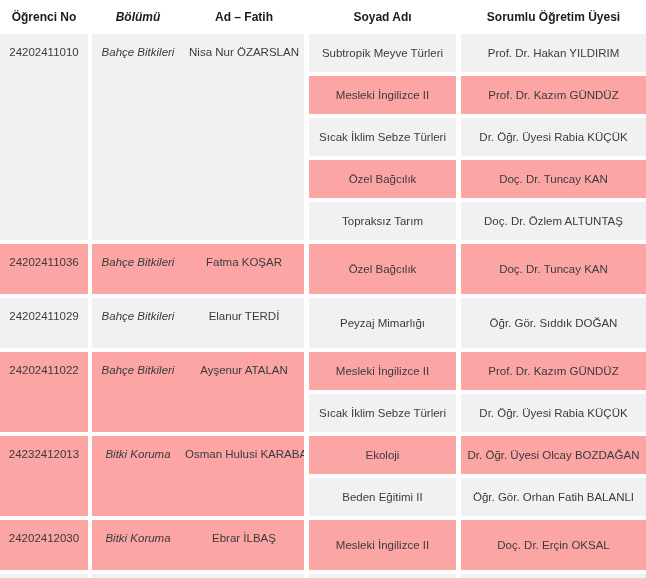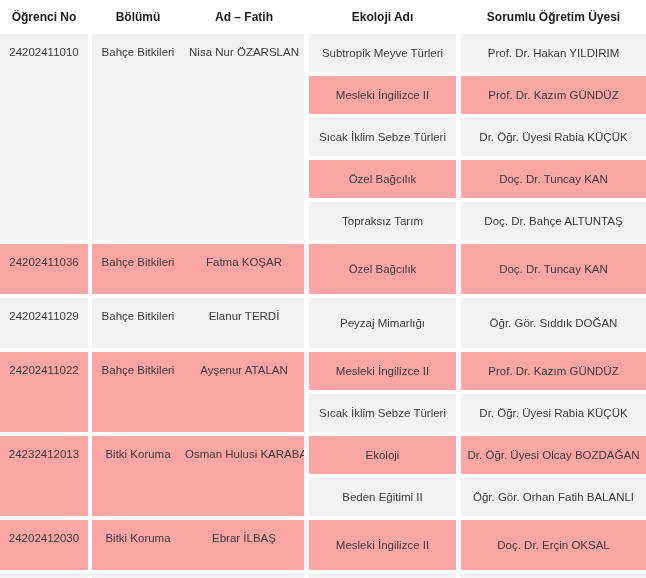--- a/index.html
+++ b/index.html
@@ -40,21 +40,21 @@
     vertical-align: middle;
     height: 38px;
     padding: 0 1px;
     white-space: nowrap;
     overflow: hidden;
   }
   
   td.shade { background: #f1f1f1; }
   td.plain { background: #fca5a5; }
   
-  .sep4 { border-left: 4px solid #ffffff; }
+  .sep4 { border-left: 4px solid #ffffff; font-style: italic; }
   .sep5 { border-left: 5px solid #ffffff; }
   
   td.student-cell {
     vertical-align: top;
     padding-top: 12px;
     margin-top: 36px;
   }
 </style>
 </head>
 <body>
@@ -65,21 +65,21 @@
       <col class="c2">
       <col class="c3">
       <col class="c4">
       <col class="c5">
   </colgroup>
   <thead>
     <tr>
       <th>Öğrenci No</th>
       <th class="sep4">Bölümü</th>
       <th>Ad – Fatih</th>
-      <th class="sep5">Ekoloji Adı</th>
+      <th class="sep5">Soyad Adı</th>
       <th class="sep5">Sorumlu Öğretim Üyesi</th>
     </tr>
   </thead>
   <tbody>
       <tr>
         <td rowspan="5" class="student-cell shade">24202411010</td>
         <td rowspan="5" class="student-cell shade sep4">Bahçe Bitkileri</td>
         <td rowspan="5" class="student-cell shade">Nisa Nur ÖZARSLAN</td>
         <td class="shade sep5">Subtropik Meyve Türleri</td>
         <td class="shade sep5">Prof. Dr. Hakan YILDIRIM</td>
@@ -91,21 +91,21 @@
       <tr>
         <td class="shade sep5">Sıcak İklim Sebze Türleri</td>
         <td class="shade sep5">Dr. Öğr. Üyesi Rabia KÜÇÜK</td>
       </tr>
       <tr>
         <td class="plain sep5">Özel Bağcılık</td>
         <td class="plain sep5">Doç. Dr. Tuncay KAN</td>
       </tr>
       <tr>
         <td class="shade sep5">Topraksız Tarım</td>
-        <td class="shade sep5">Doç. Dr. Bahçe ALTUNTAŞ</td>
+        <td class="shade sep5">Doç. Dr. Özlem ALTUNTAŞ</td>
       </tr>
       <tr>
         <td rowspan="1" class="student-cell plain">24202411036</td>
         <td rowspan="1" class="student-cell plain sep4">Bahçe Bitkileri</td>
         <td rowspan="1" class="student-cell plain">Fatma KOŞAR</td>
         <td class="plain sep5">Özel Bağcılık</td>
         <td class="plain sep5">Doç. Dr. Tuncay KAN</td>
       </tr>
       <tr>
         <td rowspan="1" class="student-cell shade">24202411029</td>

